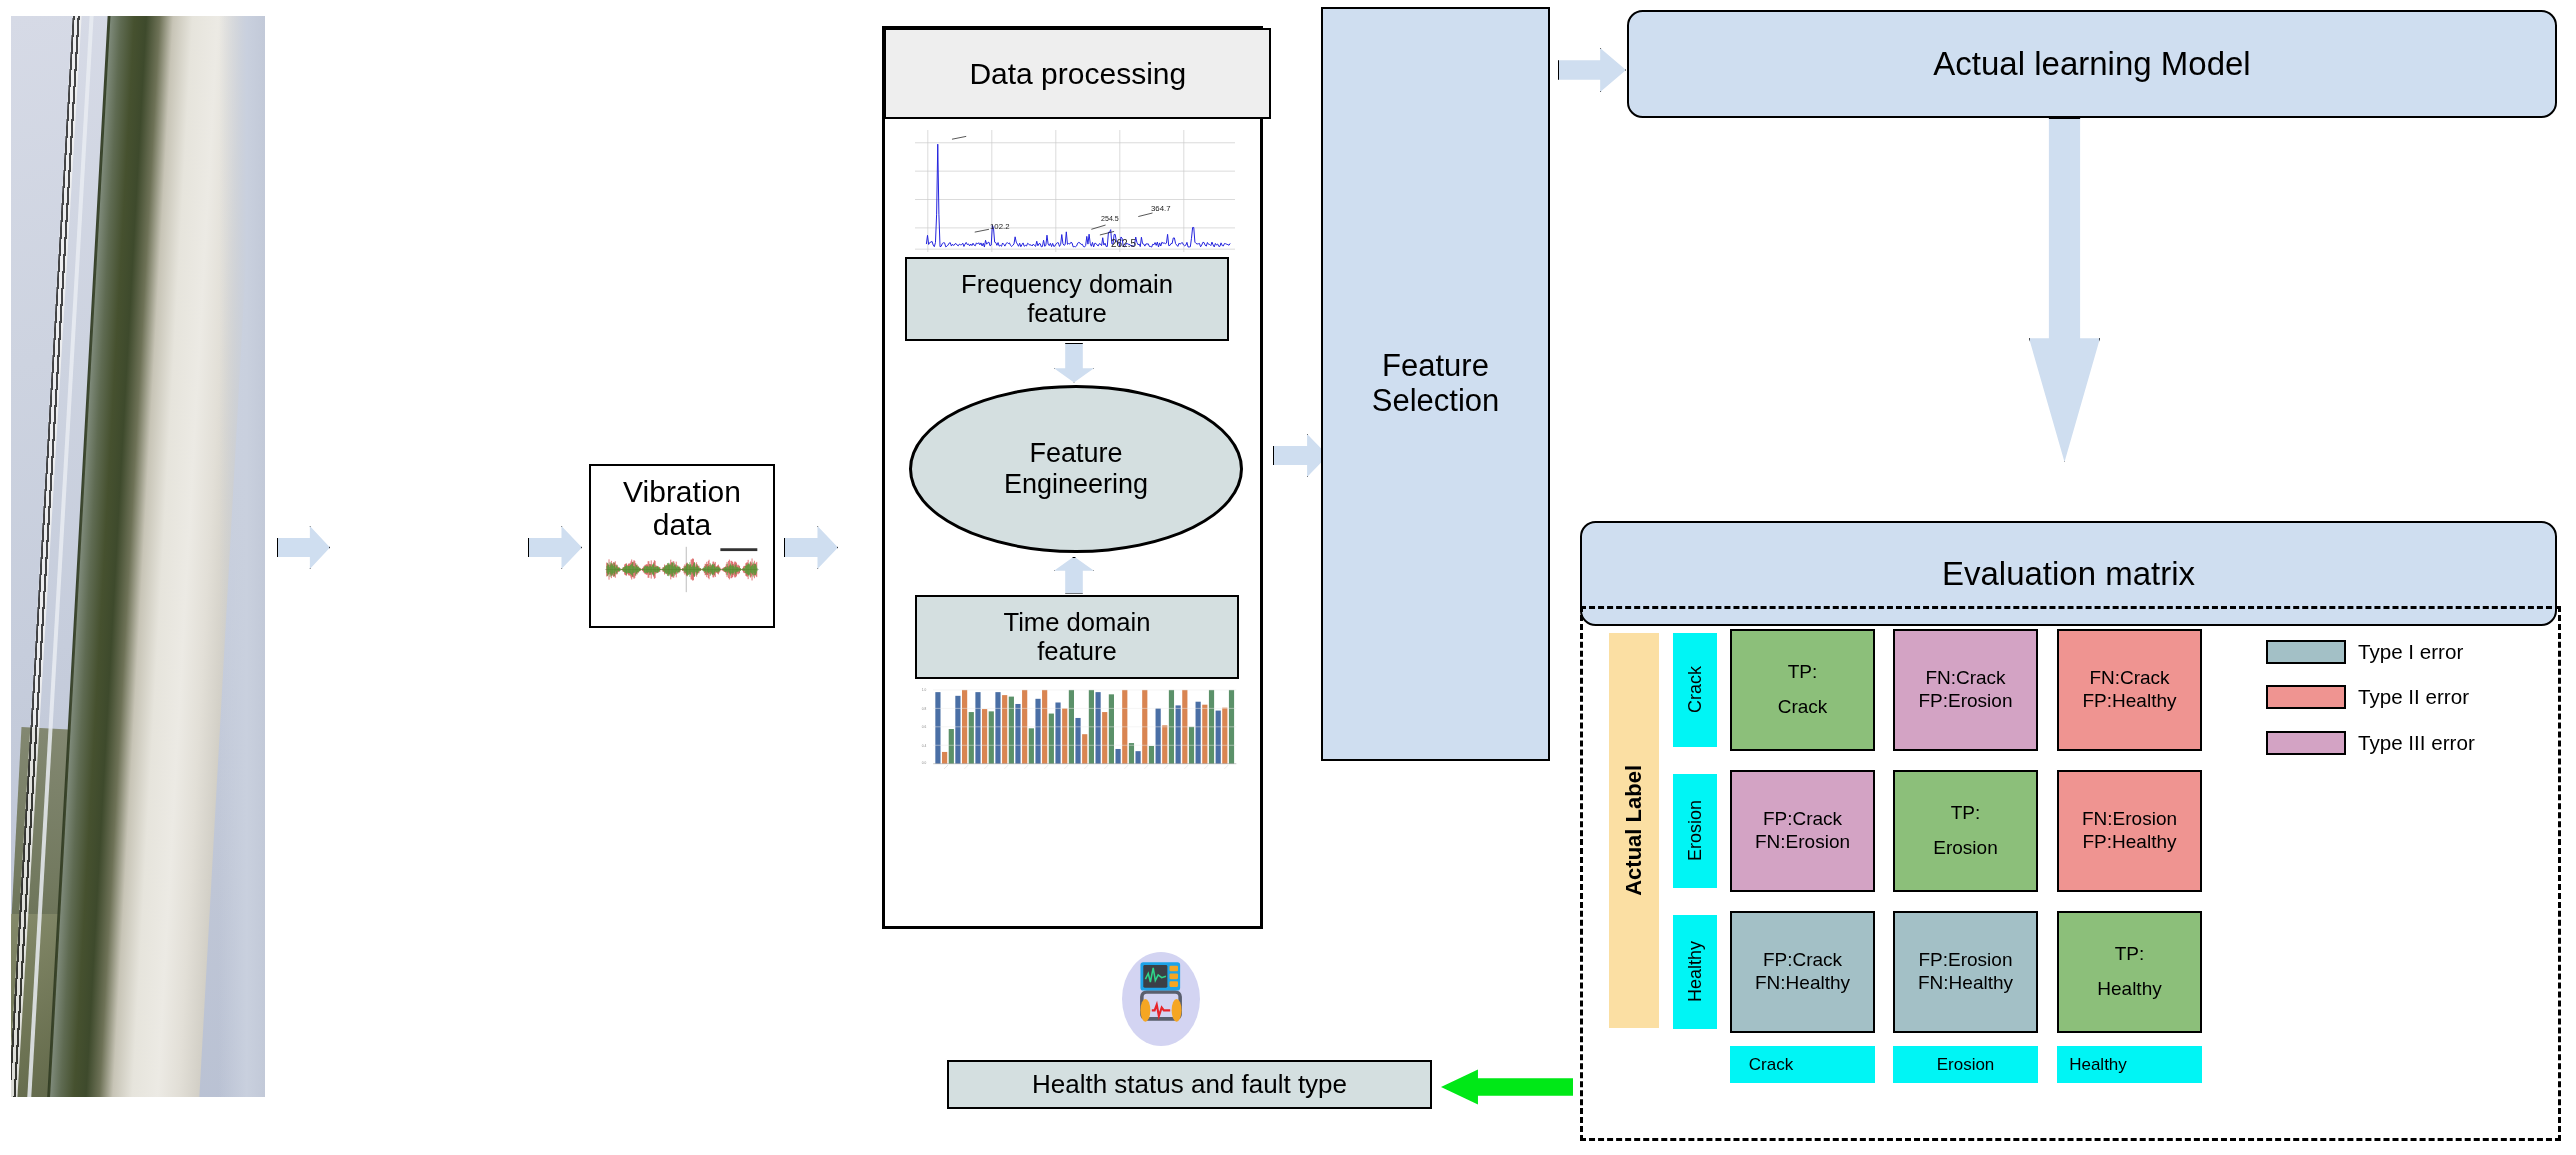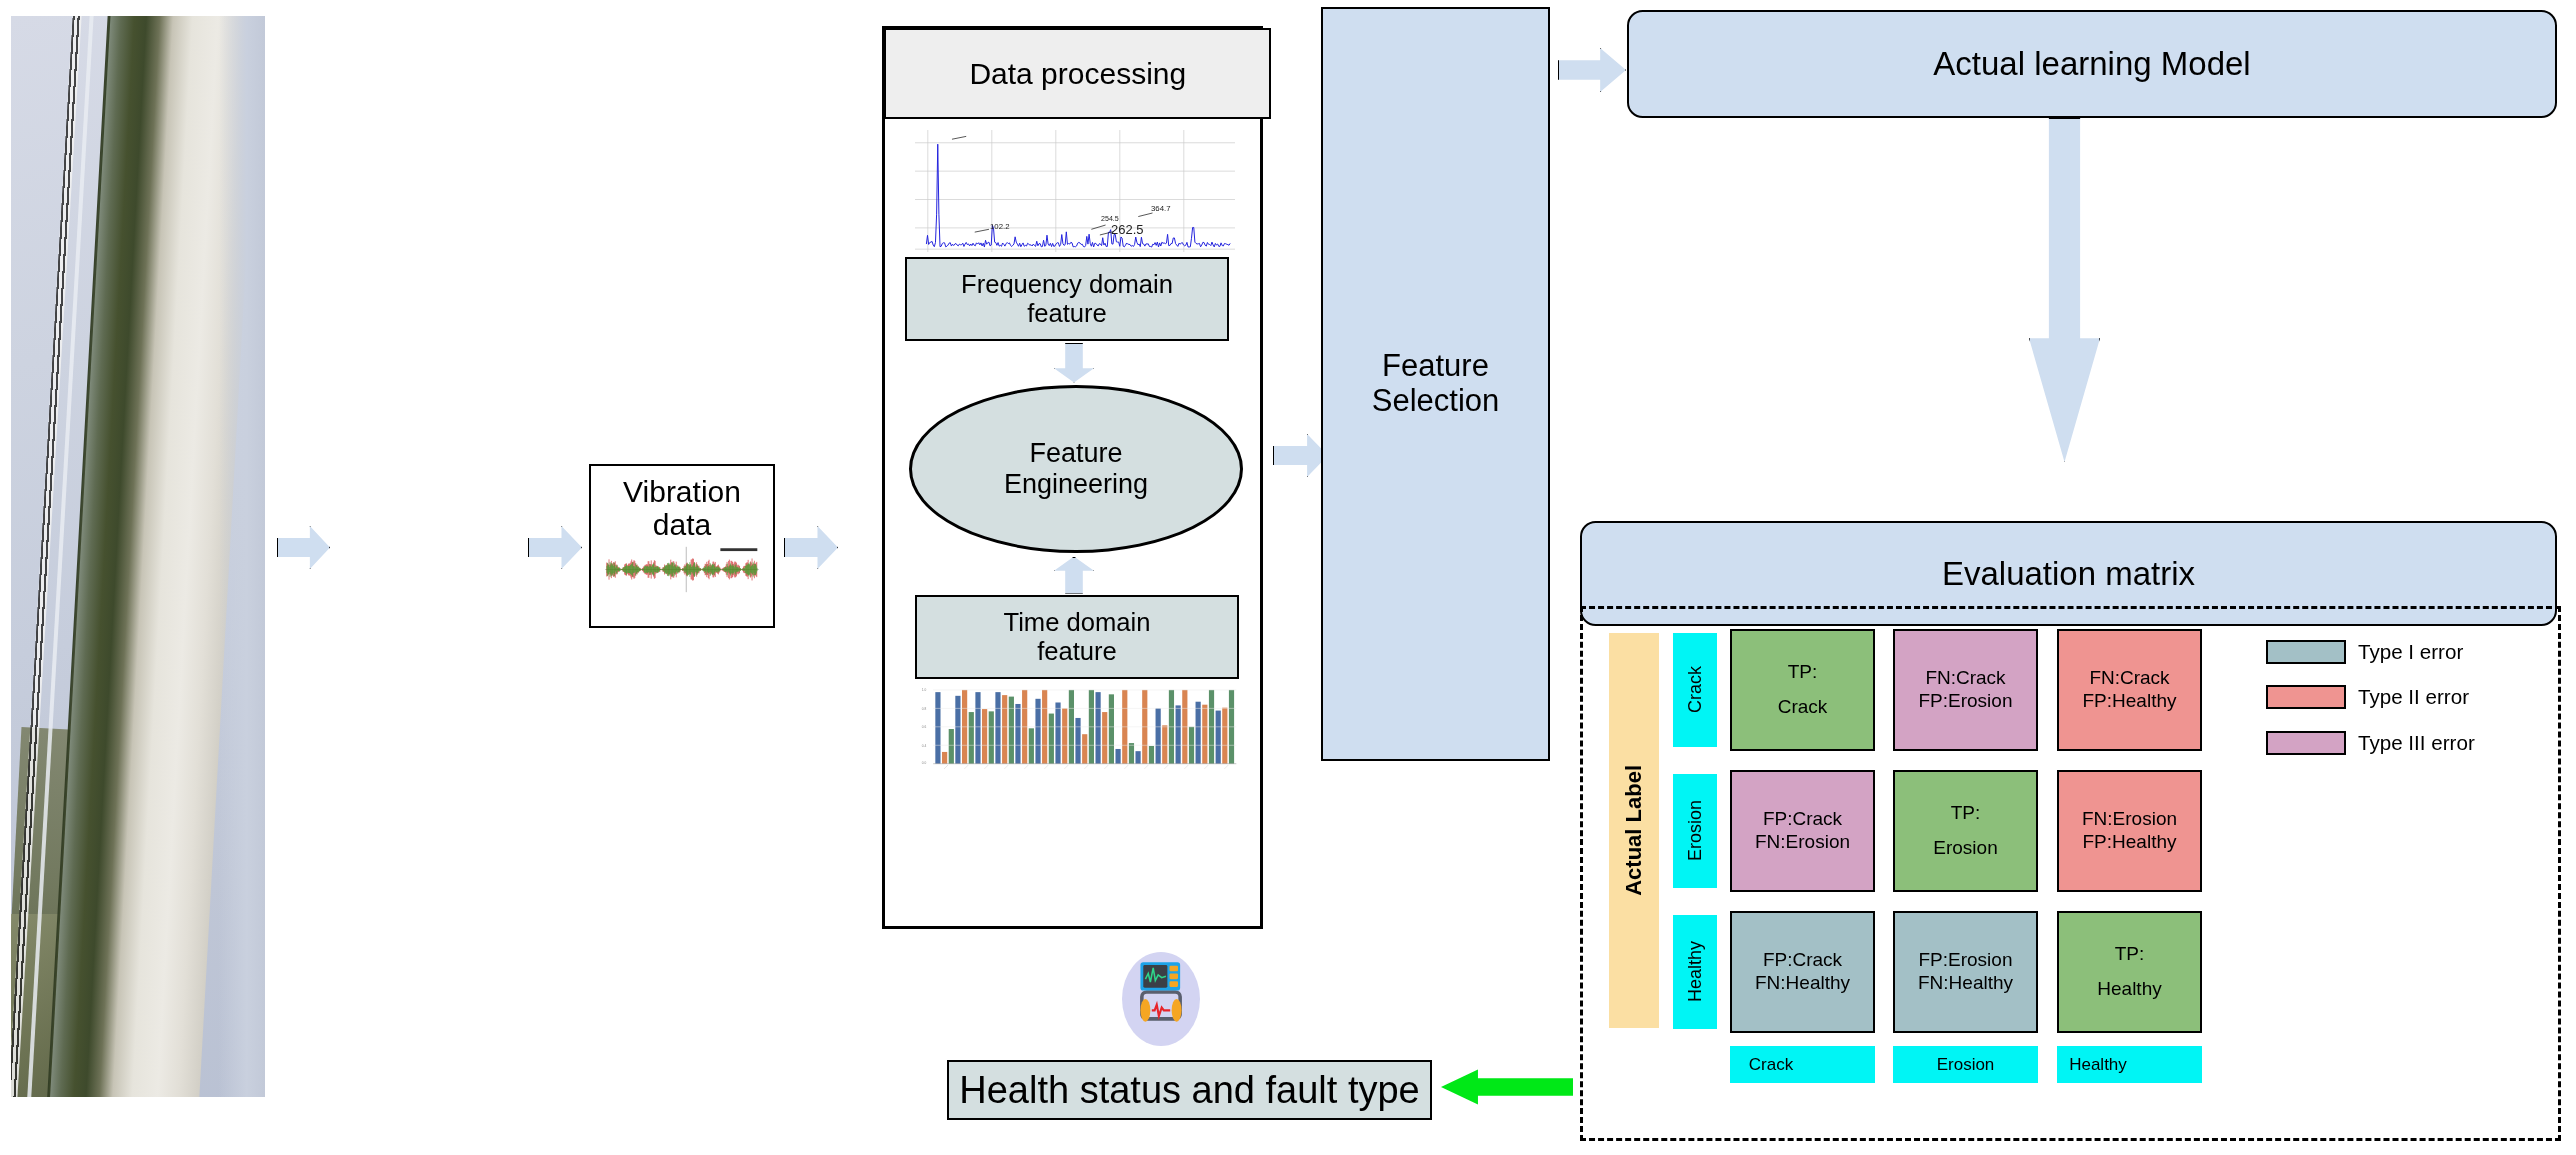--- a/index.html
+++ b/index.html
@@ -537,21 +537,21 @@
           <path d="M52 13 L72 9"></path>
             <path d="M84 144 L104 140"></path>
           <path d="M248 140 L268 134"></path>
             <path d="M260 148 L280 143"></path>
           <path d="M314 122 L334 117"></path>
         </g>
       </svg>
       <div class="spec-lbl" style="left:43px;top:-1.4px;color:#2a7a3a;font-size:6.4px;">&nbsp;</div>
       <div class="spec-lbl" style="left:75px;top:92px;">102.2</div>
       <div class="spec-lbl" style="left:186px;top:85px;font-size:7.1px;">254.5</div>
-      <div class="spec-lbl" style="left:196px;top:92px;font-size:13px;">262.5</div>
+      <div class="spec-lbl" style="left:196px;top:108px;font-size:10px;">262.5</div>
       <div class="spec-lbl" style="left:236px;top:74px;">364.7</div>
     </div>
 
     <div class="box greyish" style="position:absolute;left:20px;top:228px;width:320px;height:80px;font-size:25.6px;">
       <span style="white-space:pre-line;">Frequency domain
 feature</span>
     </div>
 
     <div class="abs arrowD" style="left:169px;top:314px;width:40px;height:40px;"></div>
 
@@ -758,18 +758,18 @@
       <polyline points="33,38 37,30 40,42 44,22 47,40 51,32 56,36 62,34" fill="none" stroke="#2fd68b" stroke-width="2.2"></polyline>
       <rect x="67" y="19" width="12" height="8" rx="1.6" fill="#f5a623"></rect>
       <rect x="67" y="30" width="12" height="8" rx="1.6" fill="#f5a623"></rect>
       <rect x="67" y="41" width="12" height="8" rx="1.6" fill="#f5a623"></rect>
       <ellipse cx="33" cy="82" rx="7" ry="16" fill="#f5a623"></ellipse>
       <ellipse cx="77" cy="82" rx="7" ry="16" fill="#f5a623"></ellipse>
       <polyline points="42,82 46,82 49,74 52,90 56,78 59,82 68,82" fill="none" stroke="#e8232a" stroke-width="3"></polyline>
     </svg>
   </div>
 
-  <div class="abs box greyish" style="left:947px;top:1060px;width:485px;height:60px;font-size:38px;">
+  <div class="abs box greyish" style="left:947px;top:1060px;width:485px;height:49px;font-size:26px;">
     <span>Health status and fault type</span>
   </div>
 
 </div>
 
 
 </body></html>

